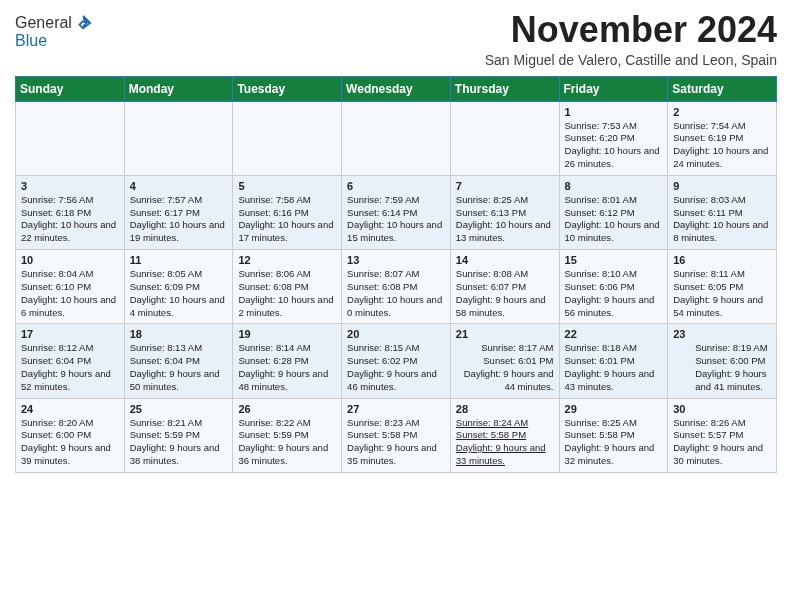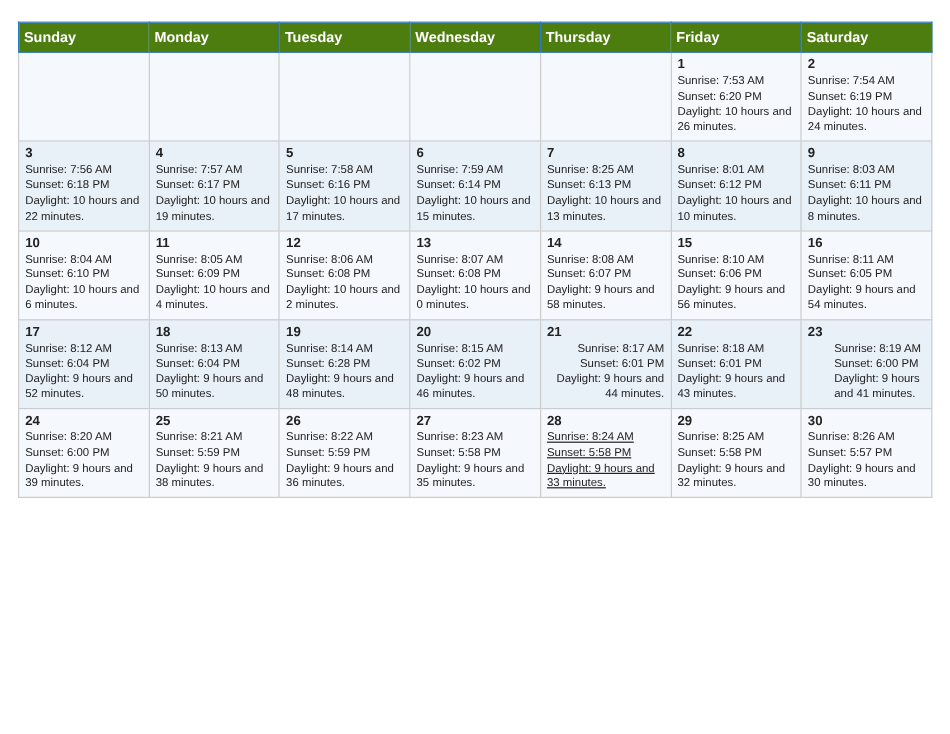--- a/index.html
+++ b/index.html
@@ -47,21 +47,21 @@
       font-size: 14px;
       color: #444;
       margin-top: 2px;
     }
     .calendar {
       width: 100%;
       border-collapse: collapse;
       margin-top: 8px;
     }
     .calendar th {
-      background-color: #4d7c0f;
+      background-color: #15803d;
       color: #fff;
       font-size: 12px;
       font-weight: bold;
       padding: 5px 4px;
       border: 1px solid #2a7abf;
       text-align: left;
     }
     .calendar td {
       border: 1px solid #ccc;
       vertical-align: top;
@@ -89,21 +89,33 @@
       color: #222;
     }
     .empty-cell {
       background-color: #f5f8fc !important;
     }
   </style>
 </head>
 <body>
 
 <div class="header">
+  <div class="logo">
+    <div class="logo-row">
+      <span class="logo-general">General</span>
+      <svg class="logo-icon" viewBox="0 0 20 20">
+        <path d="M10 2 L18 10 L10 16 L6 12 L10 8 L14 10 L10 14" fill="none" stroke="#1a6cb5" stroke-width="2"></path>
+        <path d="M10 2 L18 10 L14 10 L10 6 Z" fill="#1a6cb5"></path>
+      </svg>
+    </div>
+    <span class="logo-blue">Blue</span>
+  </div>
   <div class="title-block">
+    <div class="month-title">November 2024</div>
+    <div class="location-title">San Miguel de Valero, Castille and Leon, Spain</div>
   </div>
 </div>
 
 <table class="calendar">
   <thead>
     <tr>
     <th>Sunday</th>
         <th>Monday</th>
         <th>Tuesday</th>
         <th>Wednesday</th>

